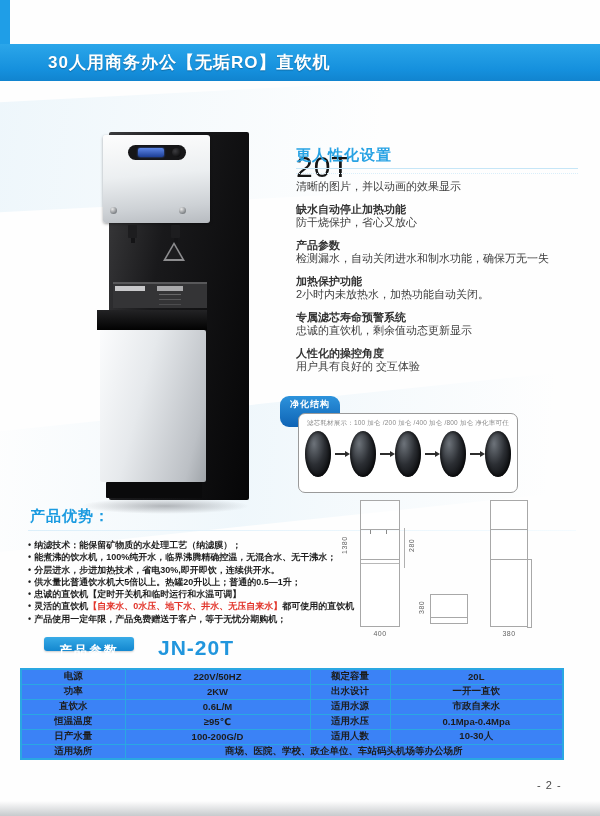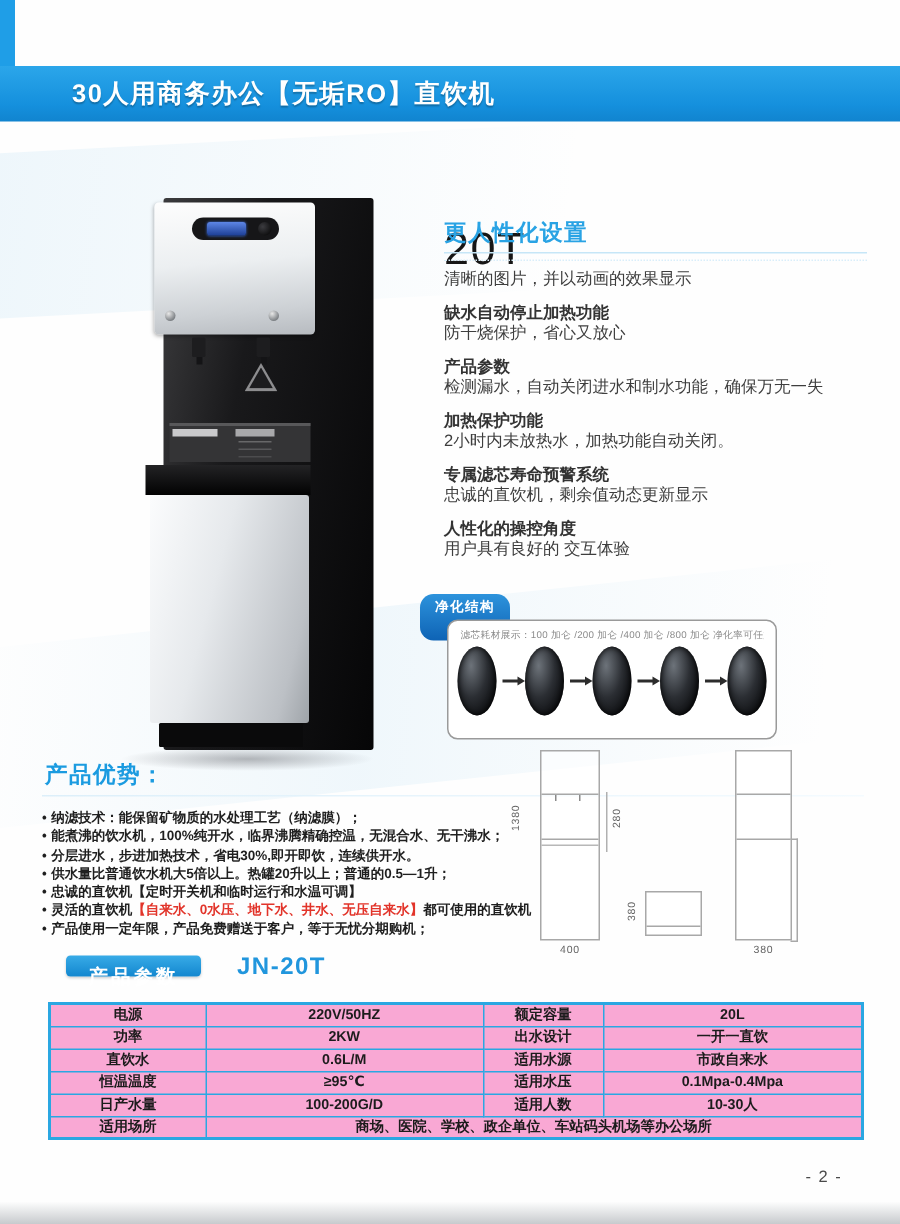--- a/index.html
+++ b/index.html
@@ -114,23 +114,23 @@
   .dim-1380 { left:3px; top:76px; transform:rotate(-90deg); transform-origin:left top; }
   .dim-280 { left:70px; top:74px; transform:rotate(-90deg); transform-origin:left top; }
   .dim-400 { left:22px; top:152px; width:40px; text-align:center; }
   .dim-380t { left:80px; top:136px; transform:rotate(-90deg); transform-origin:left top; }
   .dim-380s { left:152px; top:152px; width:38px; text-align:center; }
 
   
   .spec-tab { left:44px; top:637px; width:90px; height:14px; border-radius:3px; text-align:center;
     line-height:27px; color:#fff; font-size:13px; font-weight:700; letter-spacing:2px;
     background:linear-gradient(180deg,#38abe7 0%, #1387cf 100%); box-shadow:0 1px 2px rgba(0,0,0,0.2); }
-  .spec-model { left:158px; top:636px; font-size:16px; font-weight:700; color:#2196dd; letter-spacing:1px; }
-  .spec-table { left:32px; top:668px; border-collapse:collapse; table-layout:fixed; width:542px;
-    border:2.5px solid #2aa7e2; background:#f9a8d4; }
+  .spec-model { left:158px; top:636px; font-size:21px; font-weight:700; color:#2196dd; letter-spacing:1px; }
+  .spec-table { left:20px; top:668px; border-collapse:collapse; table-layout:fixed; width:542px;
+    border:2.5px solid #2aa7e2; background:#3b82f6; }
   .spec-table td { border:1.5px solid #2aa7e2; height:15px; font-size:9.5px; font-weight:600;
     color:#1c1c1c; text-align:center; padding:0 2px; overflow:hidden; white-space:nowrap; }
 
   .page-number { left:537px; top:779px; font-size:11px; color:#4a4a4a; letter-spacing:1px; }
 </style>
 </head>
 <body>
 
 <div class="page">
 

